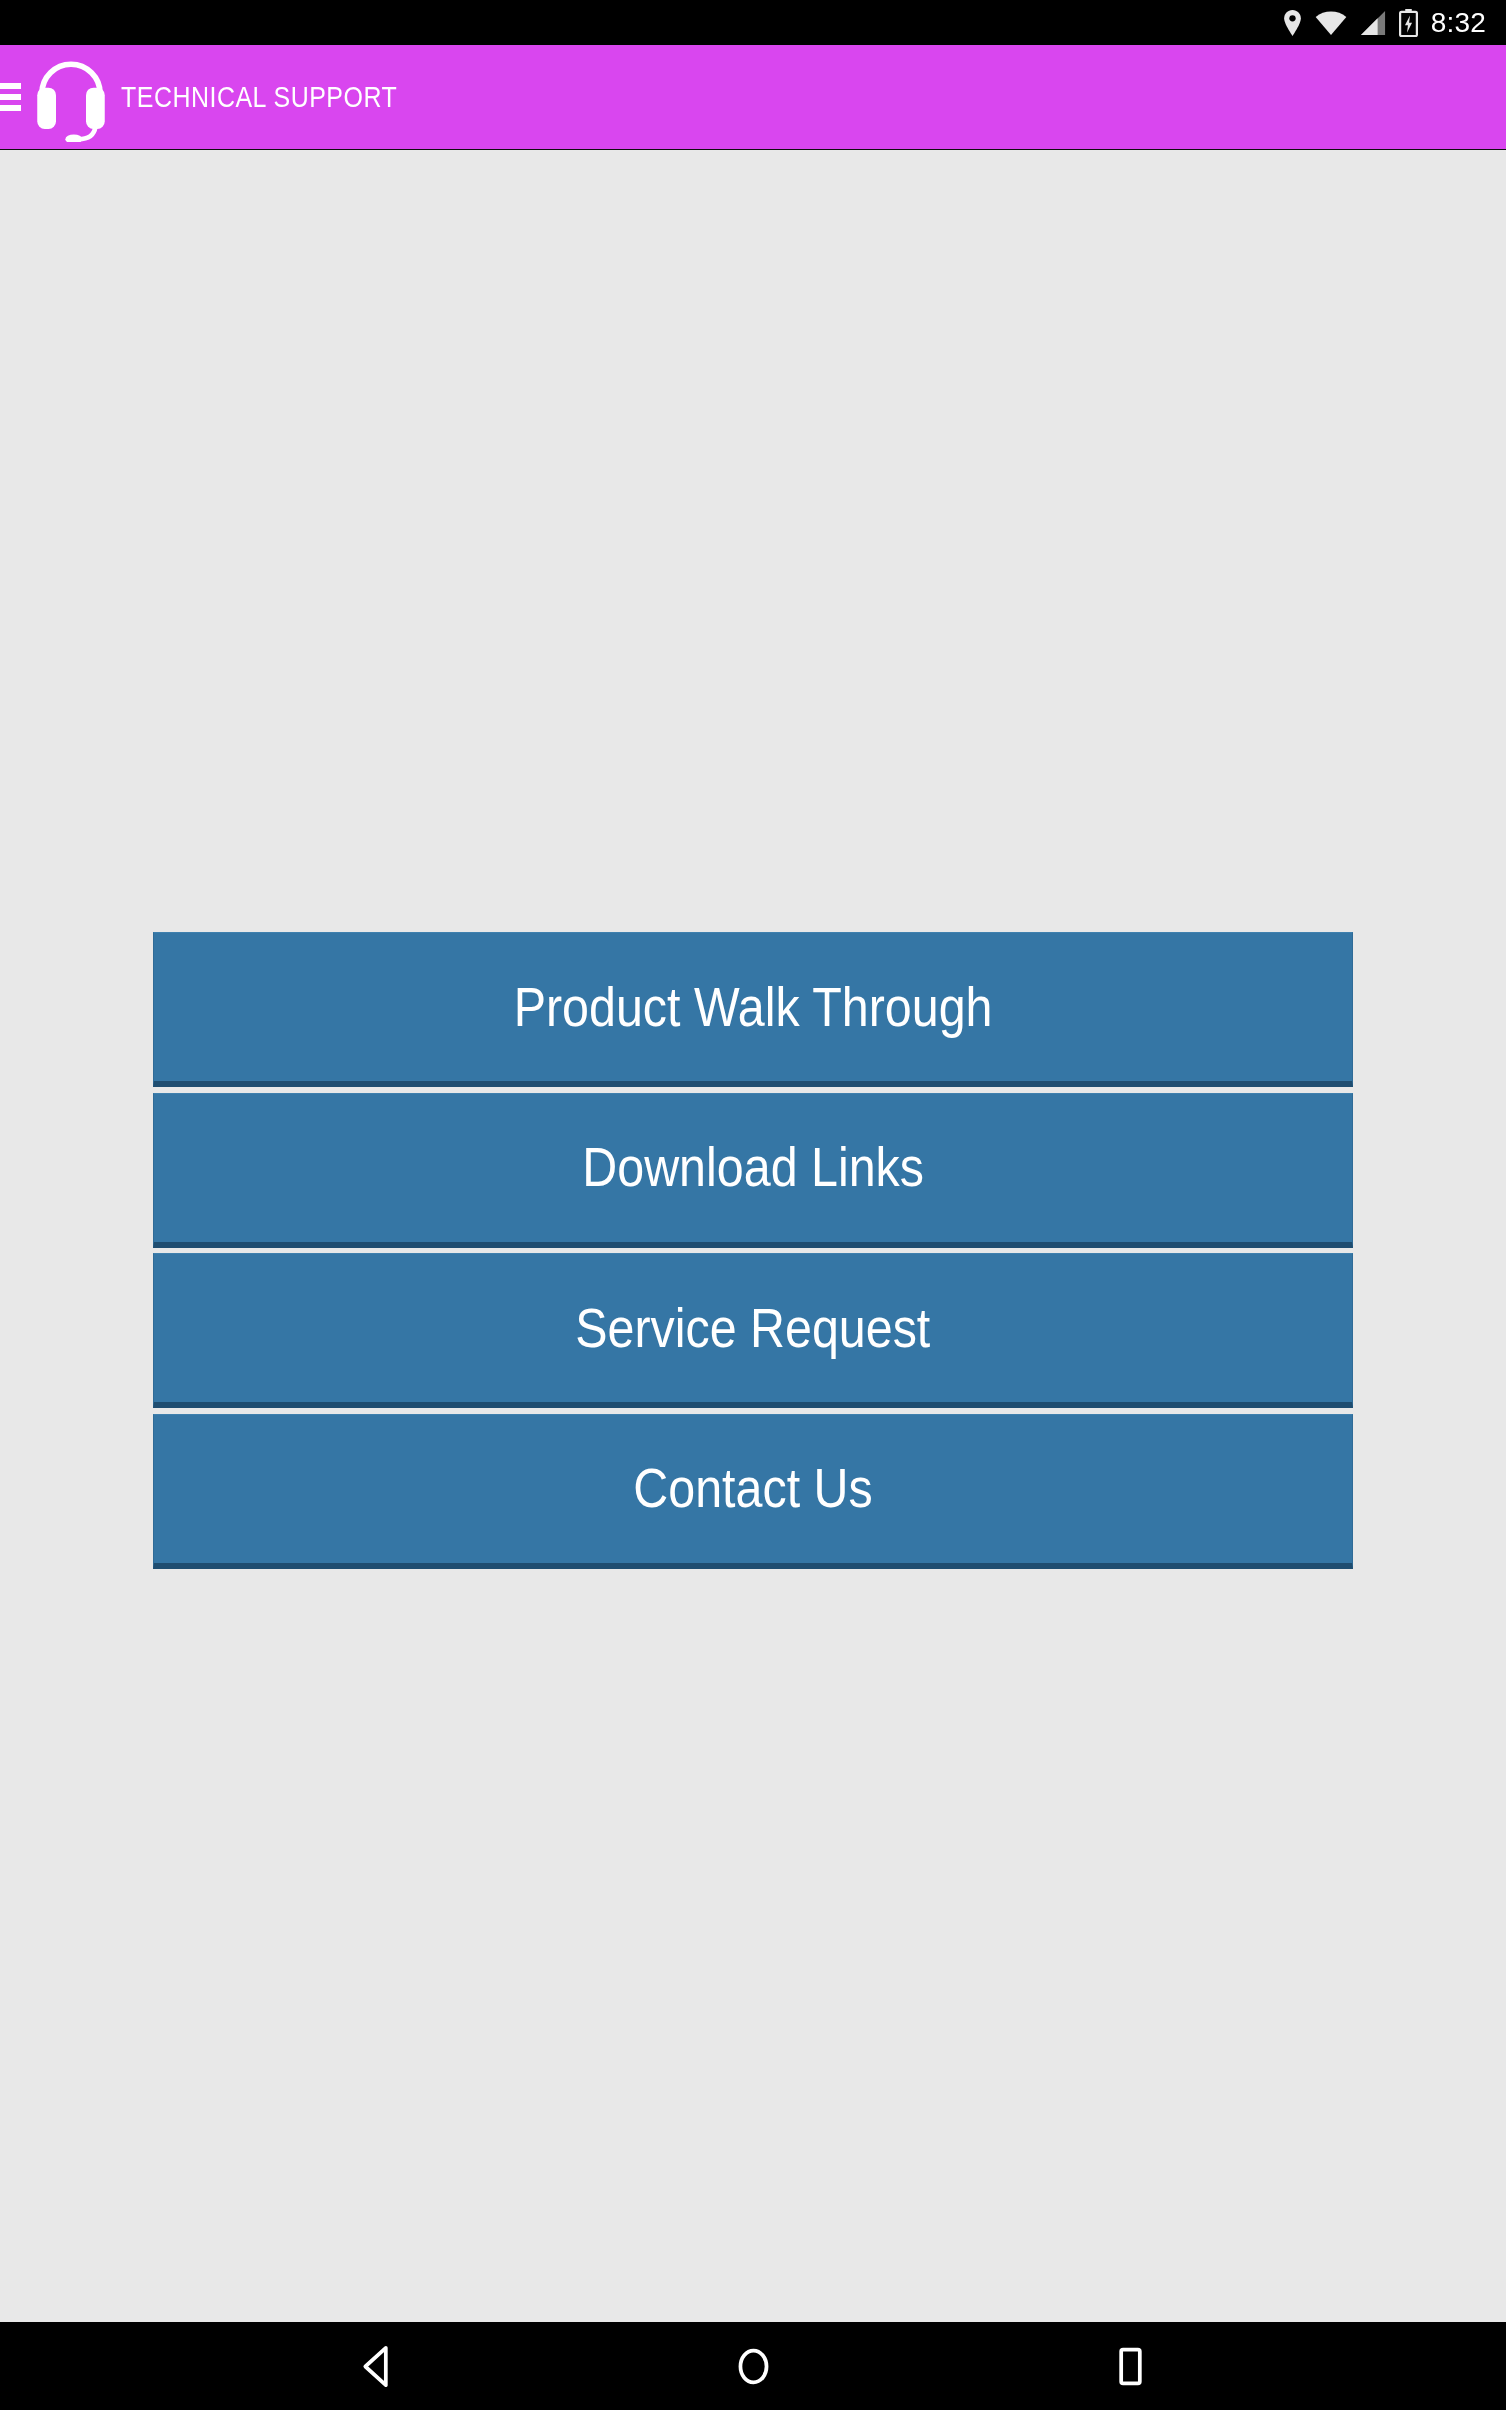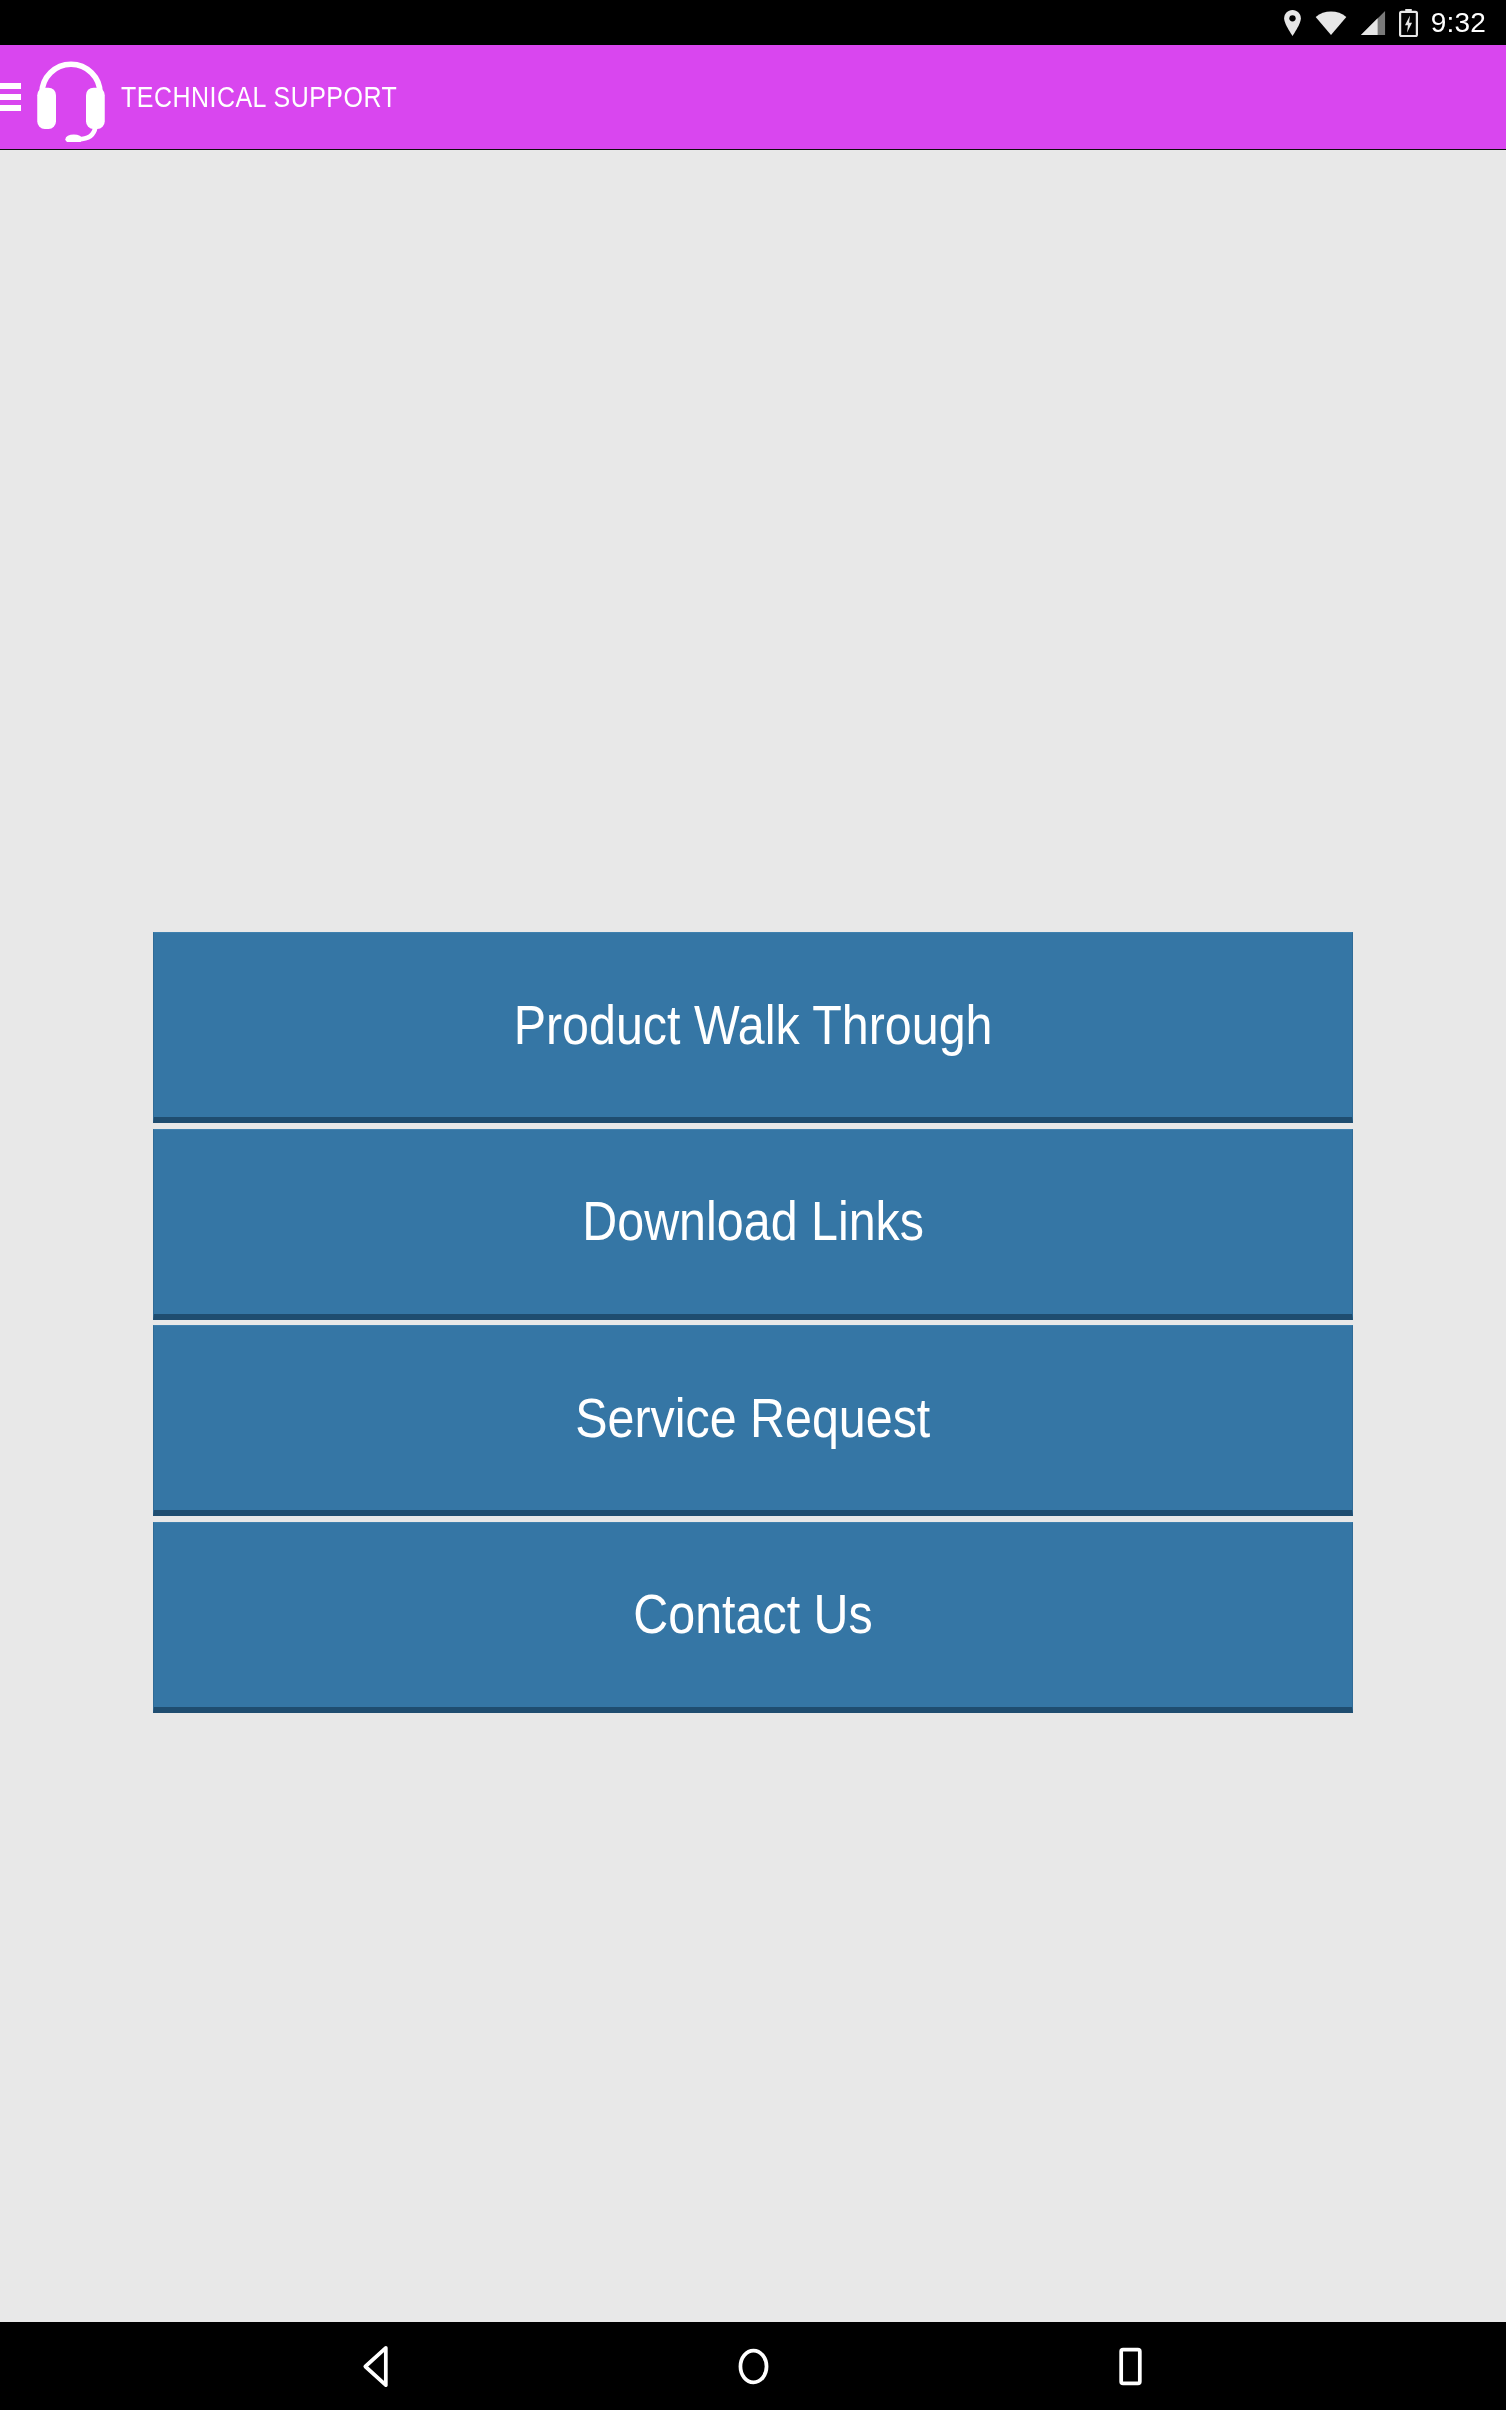--- a/index.html
+++ b/index.html
@@ -105,21 +105,21 @@
   .button-stack {
     position:absolute;
     left:153px;
     width:1200px;
     top:782px;
     display:flex;
     flex-direction:column;
     gap:5.6px;
   }
   .menu-button {
-    height:191px;
+    height:155px;
     background:#3576a5;
     border-bottom:6.6px solid #1f4d70;
     border-left:1.9px solid #2f6b97;
     border-right:1.9px solid #2f6b97;
     border-top:1.9px solid #3f80ae;
     display:flex;
     align-items:center;
     justify-content:center;
     cursor:pointer;
   }
@@ -183,21 +183,21 @@
 
       <span>
         <svg width="19" height="28" viewBox="0 0 20 30">
           <rect x="6.5" y="0" width="7" height="3" fill="#e6e6e6"></rect>
           <rect x="1" y="3" width="18" height="26" rx="1.5" fill="none" stroke="#e6e6e6" stroke-width="2.4"></rect>
           <path d="M11.6 7 L6.2 17.4 L9.4 17.4 L8.4 25.5 L13.8 14.6 L10.6 14.6 Z" fill="#e6e6e6"></path>
         </svg>
       </span>
 
     </div>
-    <span class="status-time">9:32</span>
+    <span class="status-time">8:32</span>
   </div>
 
   <div class="app-bar">
 
     <div class="hamburger">
       <i></i>
       <i></i>
       <i></i>
     </div>
 

